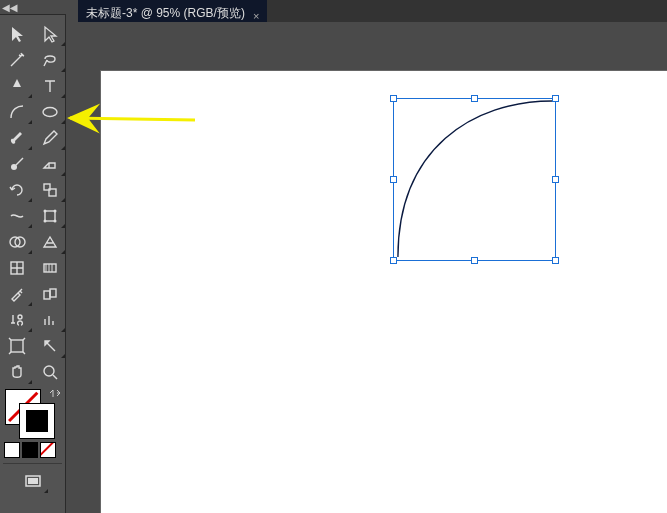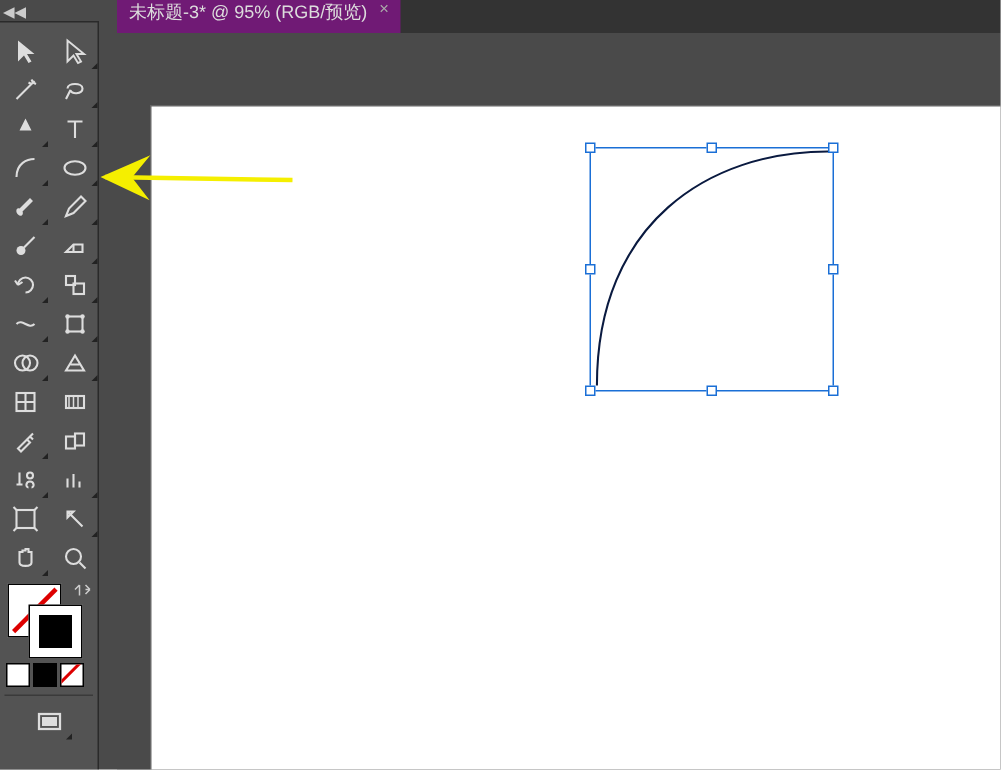--- a/index.html
+++ b/index.html
@@ -24,24 +24,24 @@
     position: absolute;
     top: 0; left: 78px; right: 0;
     height: 22px;
     background: #333;
     display: flex;
     align-items: center;
   }
   .tab {
     height: 22px;
     padding: 0 8px;
-    background: #701a75;
+    background: #0f172a;
     color: #ddd;
     display: flex;
-    align-items: flex-start;
+    align-items: flex-end;
     gap: 8px;
     font-size: 12px;
   }
   .tab .close { color: #aaa; cursor: pointer; font-size: 11px; }
   .tabbar-rest { flex: 1; background: #333; }
 
   
   .toolpanel {
     position: absolute;
     top: 14px; left: 0;

